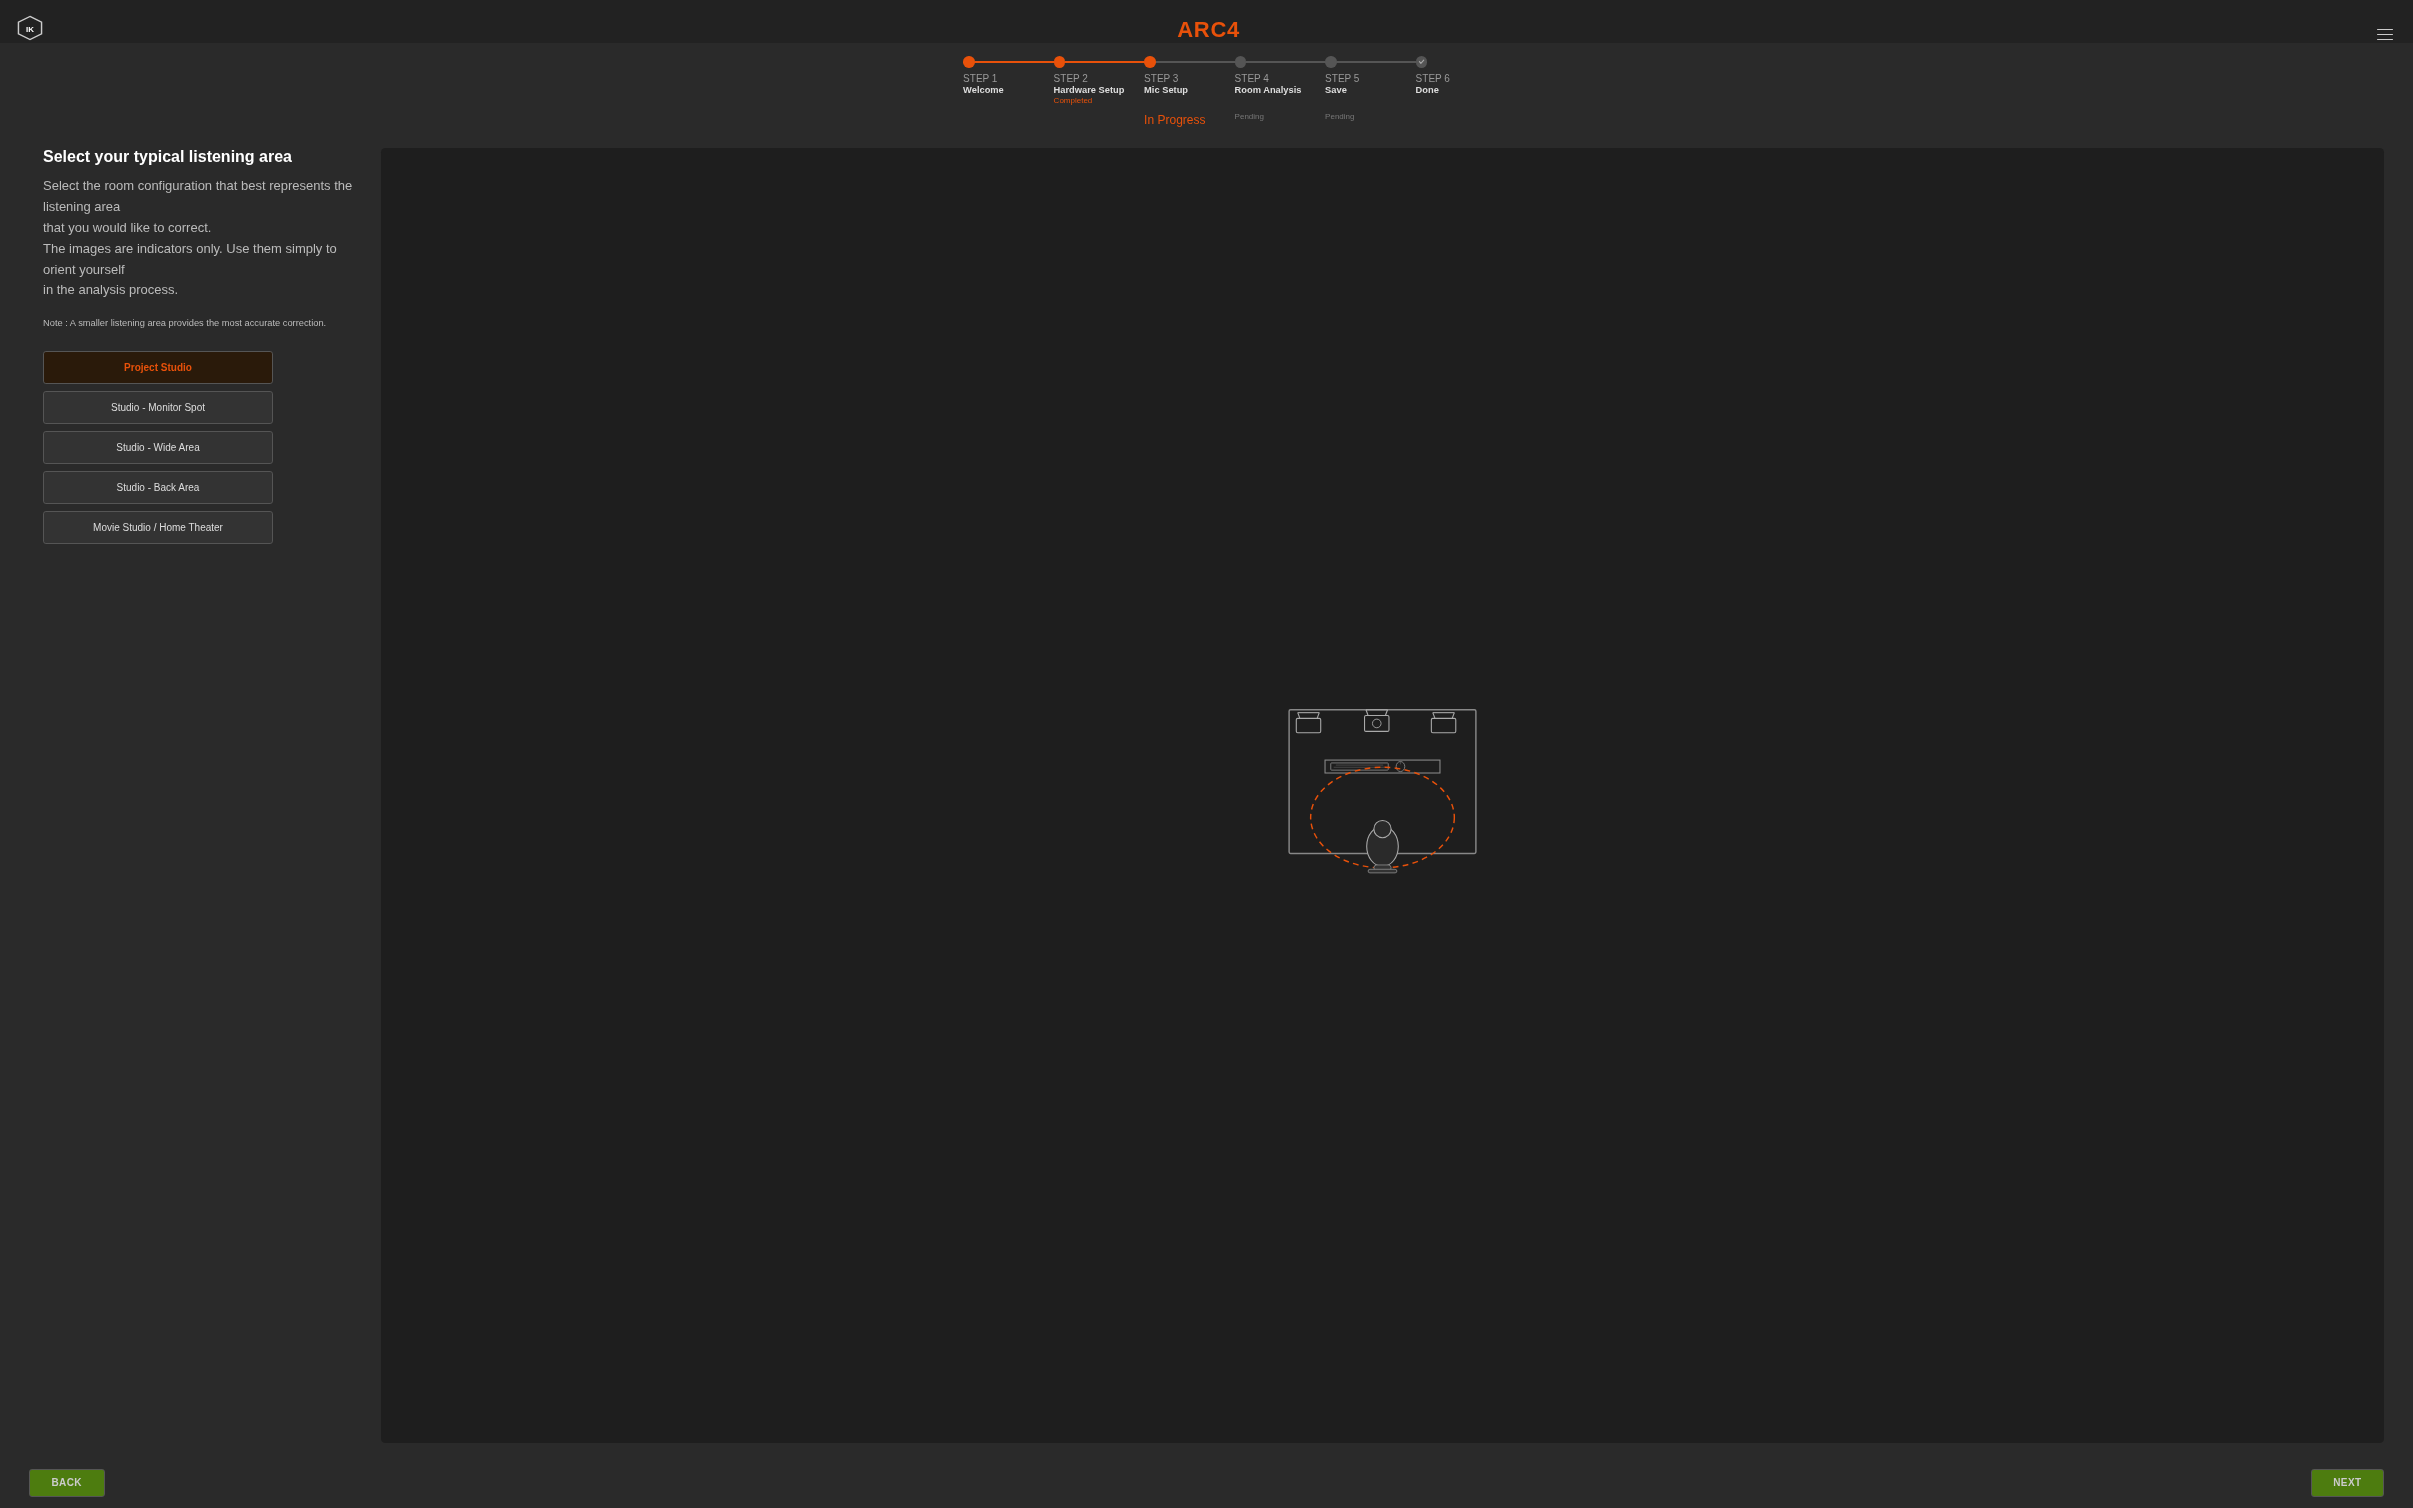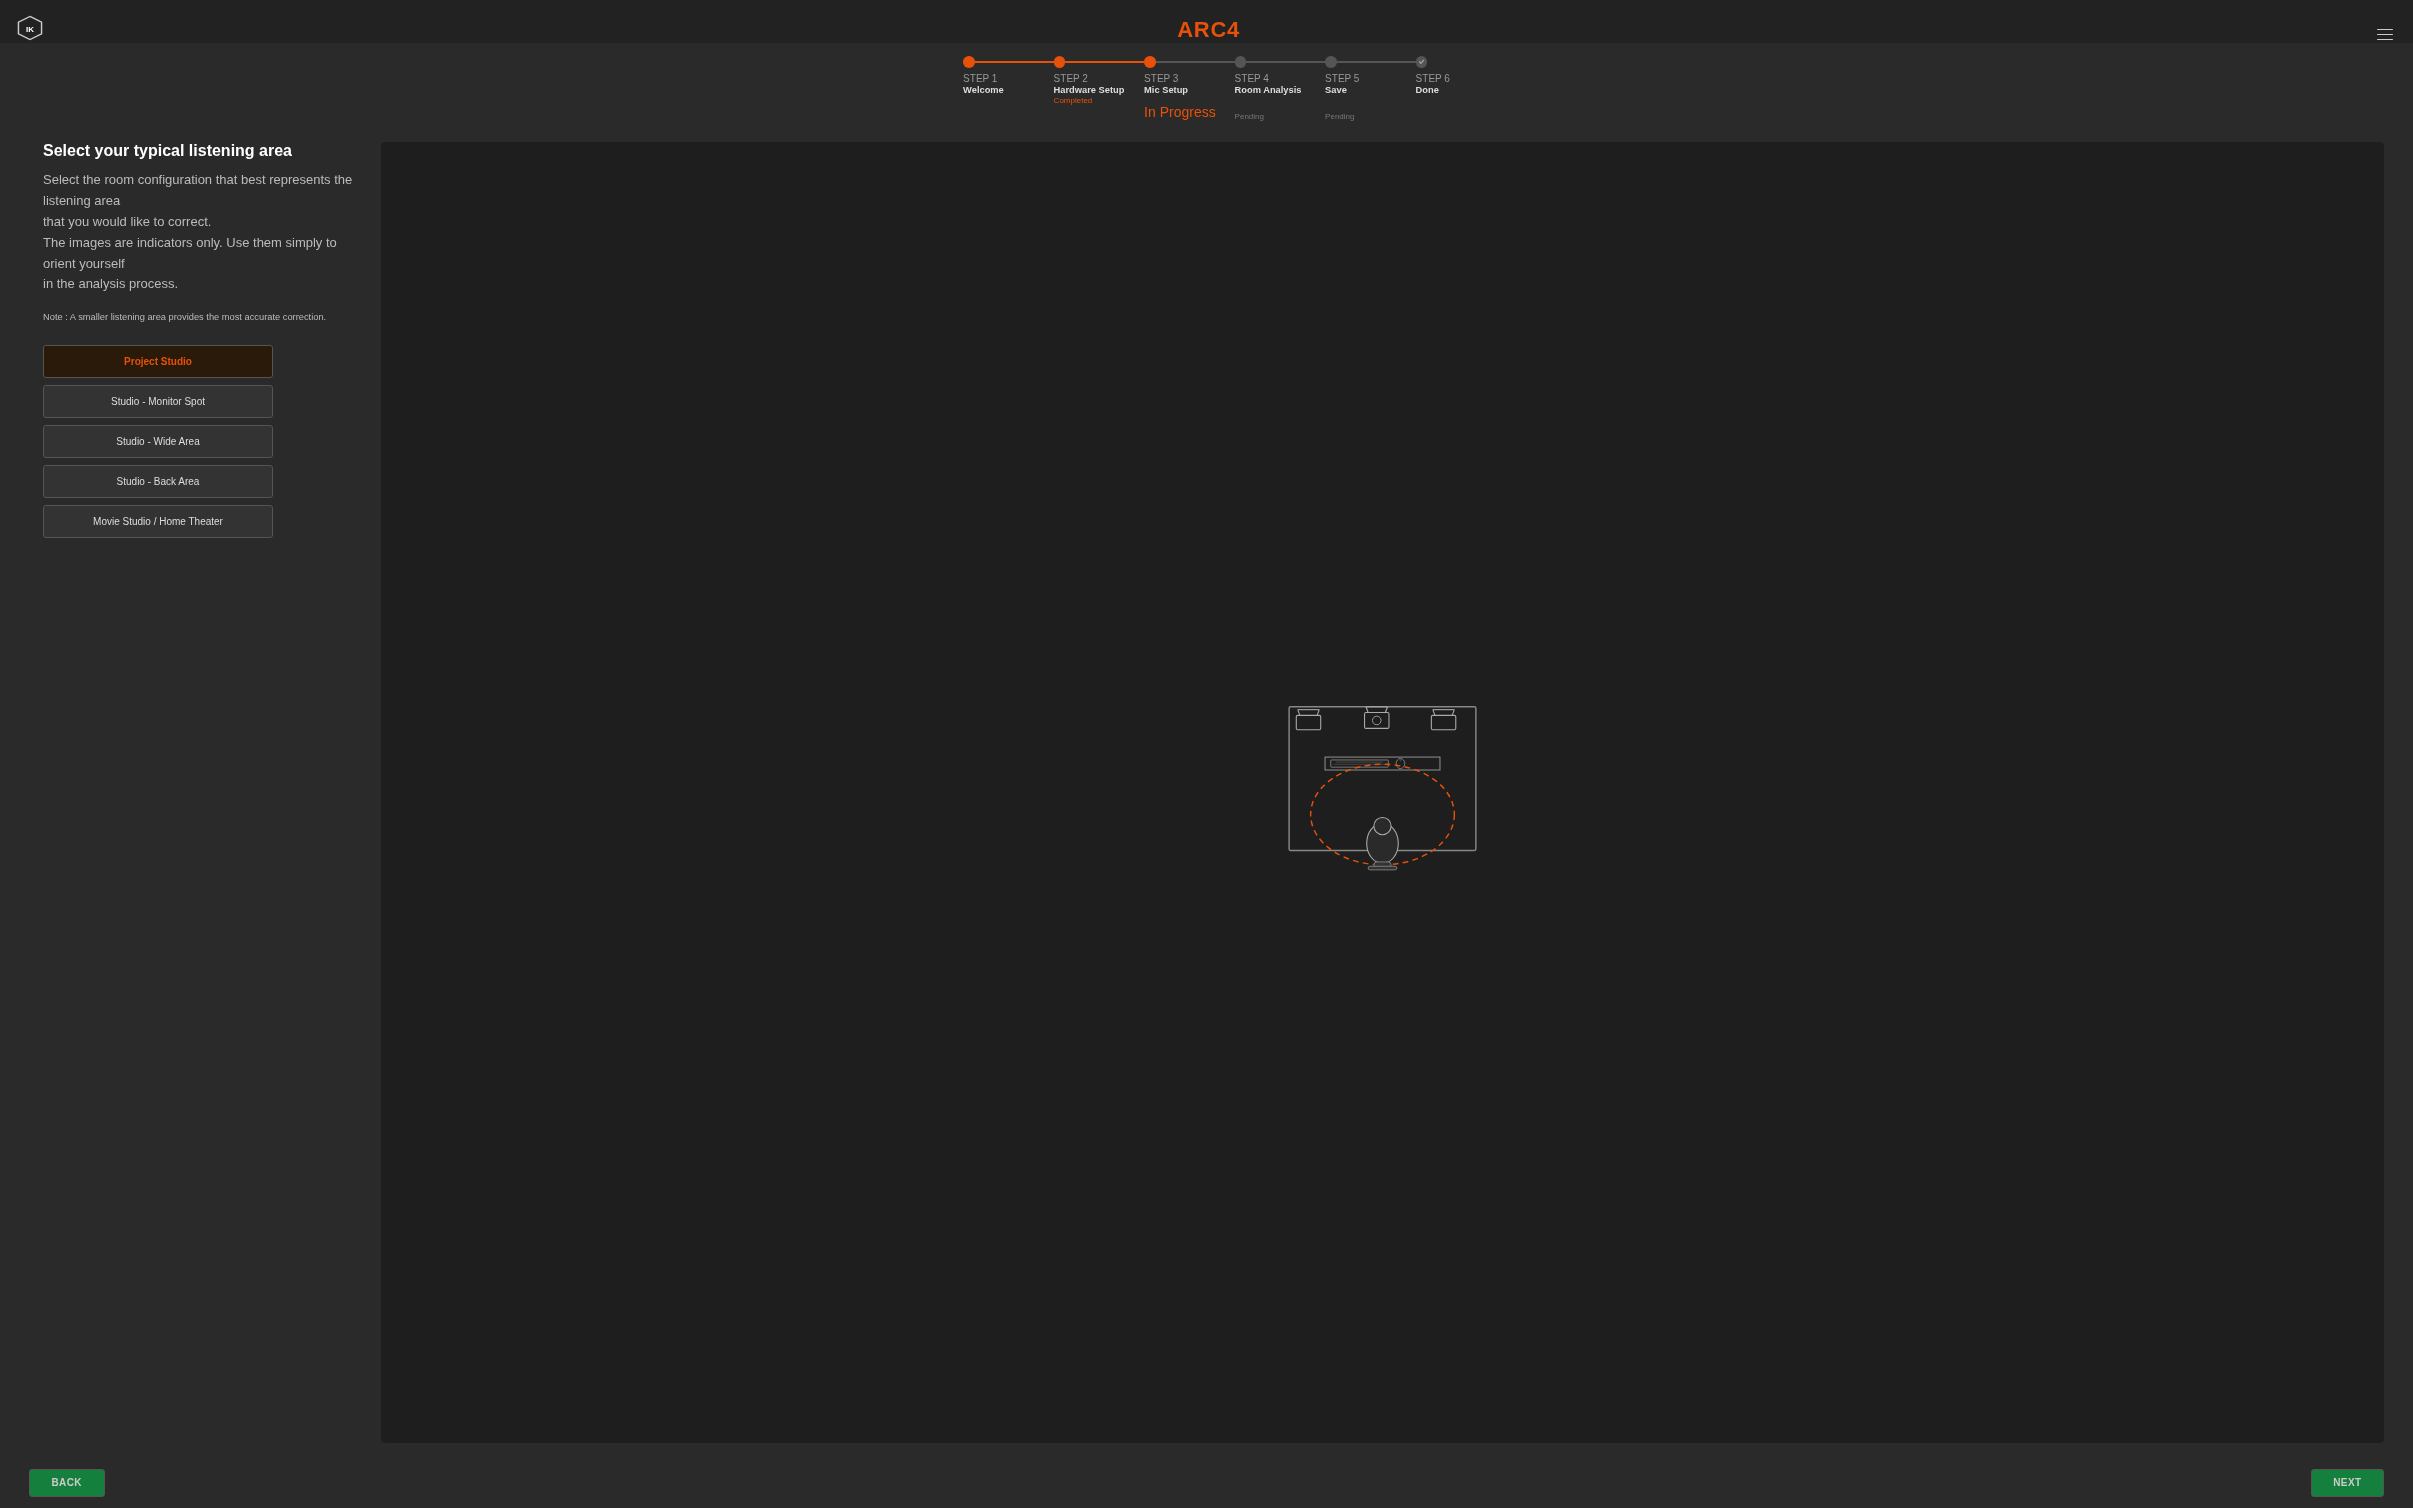--- a/index.html
+++ b/index.html
@@ -142,21 +142,21 @@
       justify-content: space-between;
       align-items: center;
       padding: 11.5px 29px;
       background: #2a2a2a;
       flex-shrink: 0;
     }
 
     .footer-btn {
       padding: 7.2px 21.5px;
       border-radius: 2.9px;
-      background: #15803d;
+      background: #4d7c0f;
       color: #ccc;
       border: 0.7px solid #555;
       font-size: 10px;
       font-weight: 600;
       cursor: pointer;
       letter-spacing: 0.4px;
     }
 
     
     .stepper-bar {
@@ -204,21 +204,21 @@
     .stp-line.gray { background: #555; }
 
     .stp-info {
       margin-top: 5.7px;
       padding-left: 0;
     }
 
     .stp-num { font-size: 10px; color: #999; }
     .stp-name { font-size: 9.3px; color: #ddd; font-weight: 600; margin-top: 0.7px; }
     .stp-sub-completed { font-size: 8px; color: #e8510a; margin-top: 0.7px; }
-    .stp-sub-inprogress { font-size: 14px; color: #e8510a; margin-top: 9px; }
+    .stp-sub-inprogress { font-size: 12px; color: #e8510a; margin-top: 18px; }
     .stp-sub-pending { font-size: 8px; color: #777; margin-top: 17px; }
   </style>
 </head>
 <body>
 
 <div class="header">
   <div>
     <svg class="logo-icon" viewBox="0 0 36 36" fill="none">
       <polygon points="18,2 34,10 34,26 18,34 2,26 2,10" stroke="#ccc" stroke-width="2" fill="none"></polygon>
       <text x="18" y="23" text-anchor="middle" fill="#fff" font-size="11" font-weight="700" font-family="Arial">IK</text>

